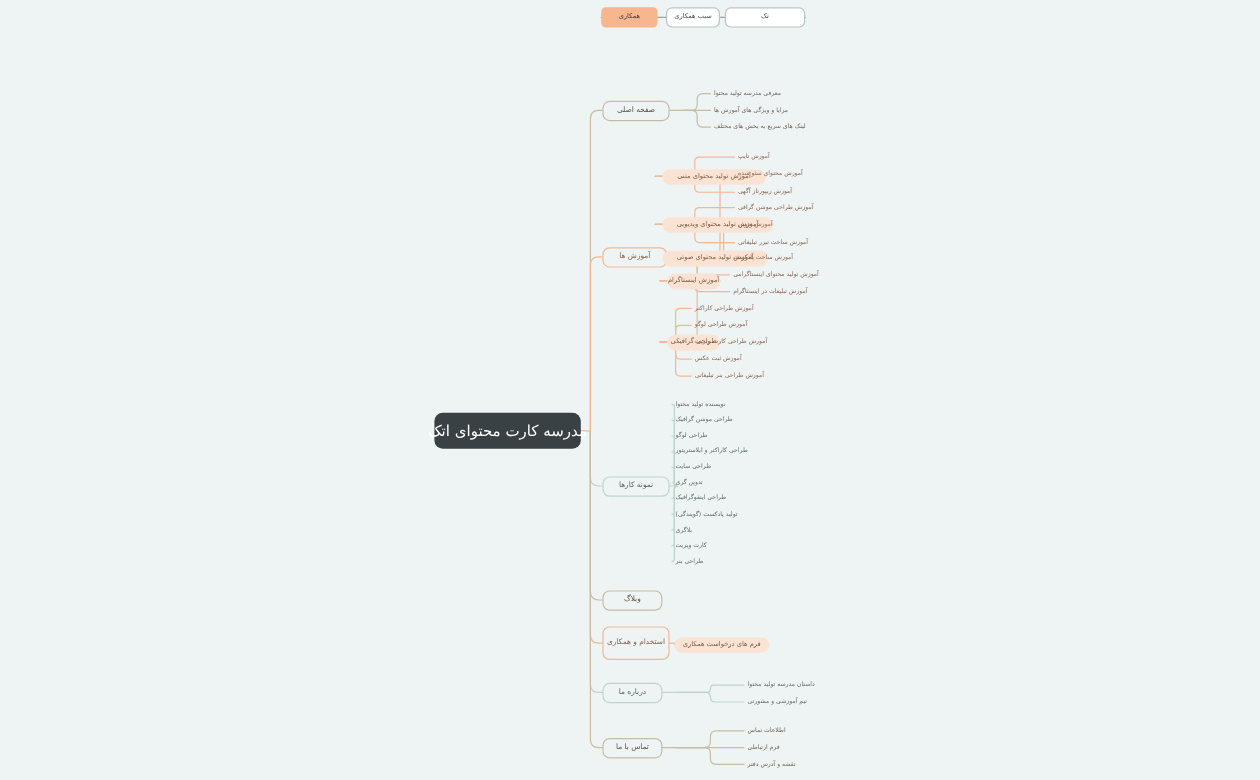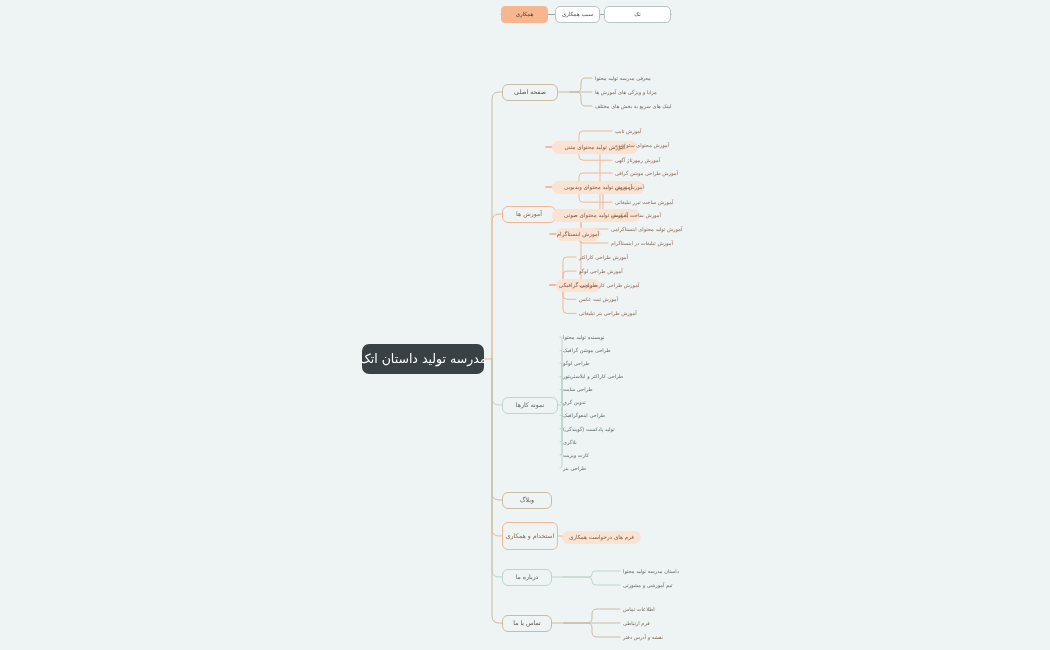--- a/index.html
+++ b/index.html
@@ -149,21 +149,21 @@
       <path d="M550,285 L559,285 Q563,285 563,281 L563,261 Q563,257 567,257 L576,257" fill="none" stroke="#f3b795" stroke-width="1" stroke-linecap="round"></path>
       <path d="M550,285 L559,285 Q563,285 563,281 L563,275.1 Q563,271.1 567,271.1 L576,271.1" fill="none" stroke="#f3b795" stroke-width="1" stroke-linecap="round"></path>
       <path d="M550,285 L576,285.2" fill="none" stroke="#f3b795" stroke-width="1" stroke-linecap="round"></path>
       <path d="M550,285 L559,285 Q563,285 563,289 L563,295.3 Q563,299.3 567,299.3 L576,299.3" fill="none" stroke="#f3b795" stroke-width="1" stroke-linecap="round"></path>
       <path d="M550,285 L559,285 Q563,285 563,289 L563,309.4 Q563,313.4 567,313.4 L576,313.4" fill="none" stroke="#f3b795" stroke-width="1" stroke-linecap="round"></path>
     </svg>
   <div id="nodes">
       <div class="node chip accent" style="left: 501px; top: 6px; width: 47px; height: 17px;">همکاری</div>
       <div class="node chip" style="left: 555px; top: 6px; width: 45px; height: 17px;">سبب همکاری</div>
       <div class="node chip" style="left: 604px; top: 6px; width: 67px; height: 17px;">تک</div>
-      <div class="node root" style="left: 362px; top: 344px; width: 122px; height: 30px;">مدرسه تولید داستان اتک</div>
+      <div class="node root" style="left: 362px; top: 344px; width: 122px; height: 30px;">مدرسه کارت محتوای اتک</div>
       <div class="node lv1 tan" style="left: 502px; top: 83.5px; width: 56px; height: 17px;">صفحه اصلی</div>
       <div class="node lv1 orange" style="left: 502px; top: 205.5px; width: 54px; height: 17px;">آموزش ها</div>
       <div class="node lv1 mint" style="left: 502px; top: 396.5px; width: 56px; height: 17px;">نمونه کارها</div>
       <div class="node lv1 tan" style="left: 502px; top: 491.5px; width: 50px; height: 17px;">وبلاگ</div>
       <div class="node lv1 orange" style="left: 502px; top: 522px; width: 56px; height: 28px;">استخدام و همکاری</div>
       <div class="node lv1 mint" style="left: 502px; top: 568.5px; width: 50px; height: 17px;">درباره ما</div>
       <div class="node lv1 tan" style="left: 502px; top: 614.5px; width: 50px; height: 17px;">تماس با ما</div>
       <div class="node leaf tan" style="left: 592px; top: 72.5px;">معرفی مدرسه تولید محتوا</div>
       <div class="node leaf tan" style="left: 592px; top: 86.5px;">مزایا و ویژگی های آموزش ها</div>
       <div class="node leaf tan" style="left: 592px; top: 100.5px;">لینک های سریع به بخش های مختلف</div>

